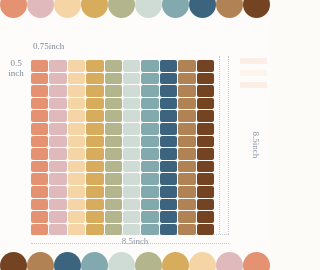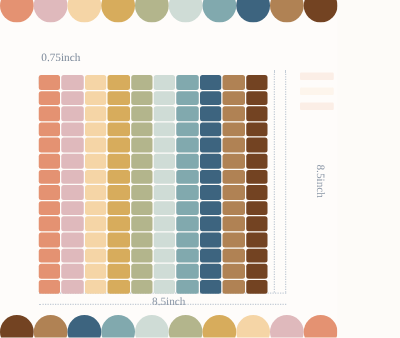--- a/index.html
+++ b/index.html
@@ -182,20 +182,21 @@
 
   <div class="guide guide-v guide-right-outer"></div>
   <div class="guide guide-v guide-right-inner"></div>
   <div class="guide guide-h guide-bottom-outer"></div>
   <div class="guide guide-h guide-bottom-inner"></div>
 
   <div class="unit-square"></div>
 
   <div class="label label-top-width">0.75inch</div>
 
+  <div class="label label-left-height">0.5 inch</div>
 
   <div class="label label-right-height">8.5inch</div>
 
   <div class="label label-bottom-width">8.5inch</div>
 
   <div id="grid">
       <div class="swatch" style="background: rgb(228, 146, 114);"></div>
       <div class="swatch" style="background: rgb(223, 185, 188);"></div>
       <div class="swatch" style="background: rgb(245, 213, 166);"></div>
       <div class="swatch" style="background: rgb(215, 172, 92);"></div>

